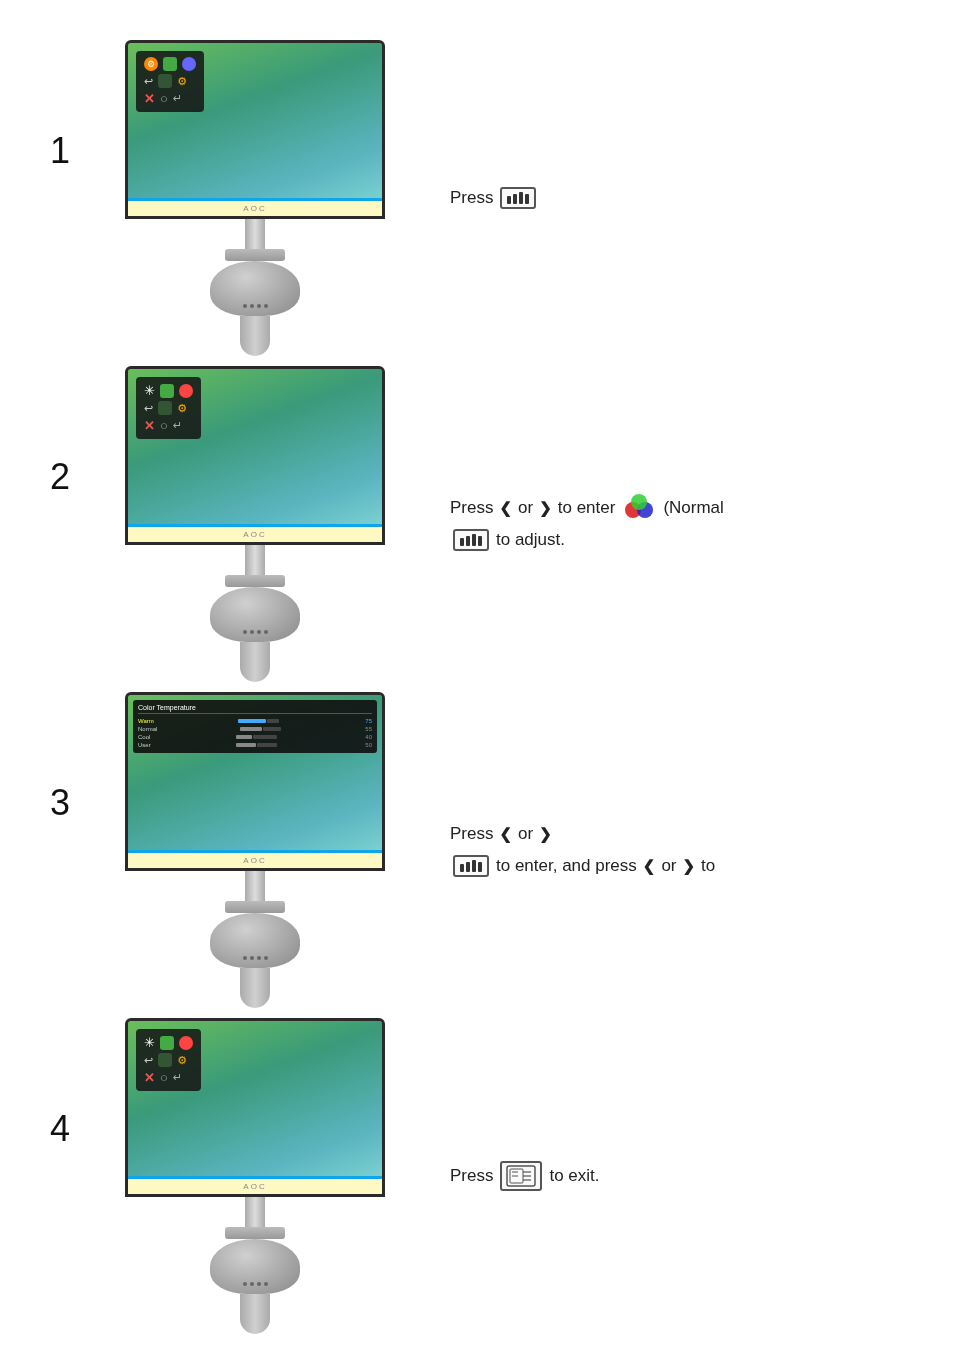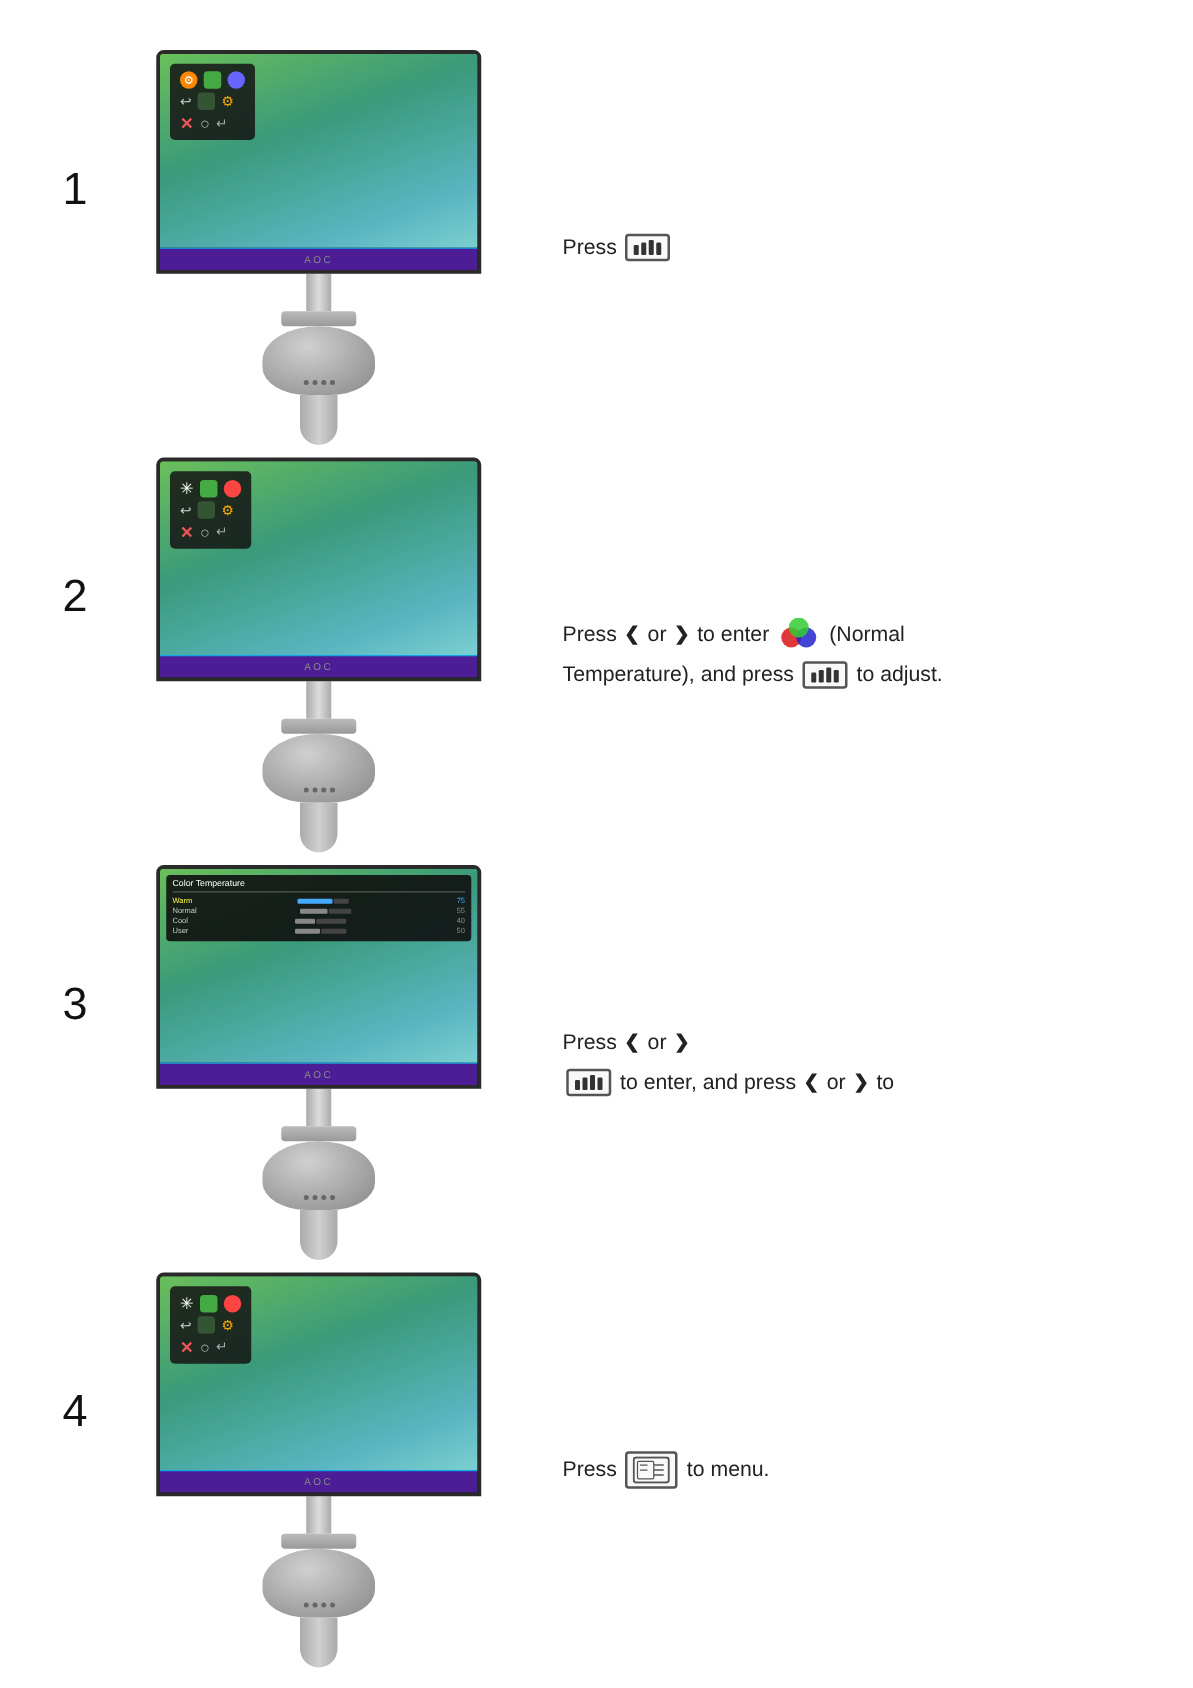--- a/index.html
+++ b/index.html
@@ -151,22 +151,22 @@
       width: 16px; height: 16px;
       border-radius: 50%;
       display: inline-block;
     }
     .menu-x { color: #e55; font-size: 13px; font-weight: bold; }
     .menu-circle { color: #aaa; font-size: 13px; }
     .menu-arrow { color: #aaa; font-size: 11px; }
     .monitor-bezel-bottom {
       width: 100%;
       height: 18px;
-      background: #4c1d95;
-      border-top: 1px solid #0ea5e9;
+      background: #fef9c3;
+      border-top: 3px solid #0ea5e9;
       display: flex;
       align-items: center;
       justify-content: center;
     }
     .brand-text {
       font-size: 8px;
       color: #888;
       letter-spacing: 2px;
     }
     .monitor-neck {
@@ -368,21 +368,20 @@
         <span class="color-icon">
           <svg width="32" height="28" viewBox="0 0 32 28">
             <circle cx="10" cy="16" r="8" fill="#dd2222" opacity="0.9"></circle>
             <circle cx="22" cy="16" r="8" fill="#2222cc" opacity="0.85"></circle>
             <circle cx="16" cy="8" r="8" fill="#33cc33" opacity="0.85"></circle>
           </svg>
         </span>
         <span>(Normal</span>
       </div>
       <div class="instruction-line">
-        <span>Temperature), and press</span>
         <span class="btn-menu">
           <span style="height:8px;"></span>
           <span style="height:10px;"></span>
           <span style="height:12px;"></span>
           <span style="height:10px;"></span>
         </span>
         <span>to adjust.</span>
       </div>
     </div>
   </div>
@@ -521,18 +520,18 @@
           <svg width="30" height="22" viewBox="0 0 30 22">
             <rect x="1" y="1" width="28" height="20" rx="2" ry="2" fill="none" stroke="#555" stroke-width="1.5"></rect>
             <rect x="4" y="4" width="13" height="14" rx="1" ry="1" fill="none" stroke="#555" stroke-width="1"></rect>
             <line x1="17" y1="7" x2="25" y2="7" stroke="#555" stroke-width="1.2"></line>
             <line x1="17" y1="11" x2="25" y2="11" stroke="#555" stroke-width="1.2"></line>
             <line x1="17" y1="15" x2="25" y2="15" stroke="#555" stroke-width="1.2"></line>
             <line x1="6" y1="7" x2="12" y2="7" stroke="#555" stroke-width="1"></line>
             <line x1="6" y1="11" x2="12" y2="11" stroke="#555" stroke-width="1"></line>
           </svg>
         </span>
-        <span>to menu.</span>
+        <span>to exit.</span>
       </div>
     </div>
   </div>
 
 </div>
 
 </body></html>

